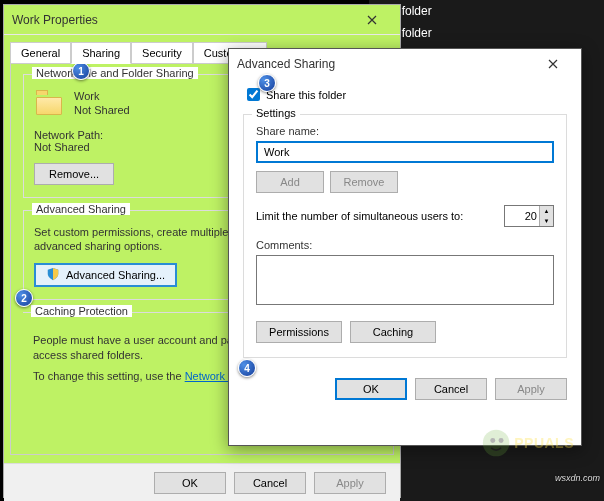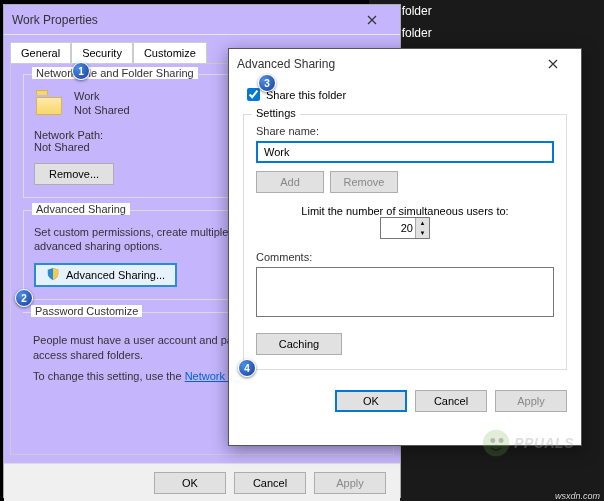--- a/index.html
+++ b/index.html
@@ -1,20 +1,20 @@
 <!DOCTYPE html>
 <html><head>
   <meta charset="utf-8">
   <style>
     * { box-sizing: border-box; font-family: "Segoe UI", Tahoma, sans-serif; }
     body { margin: 0; width: 604px; height: 501px; background: #000; position: relative; overflow: hidden; }
     .sidebar-dark { position: absolute; right: 0; top: 0; width: 235px; height: 501px; background: #1a1a1a; }
     .sidebar-item { color: #fff; font-size: 12px; padding: 4px 10px; }
 
-    .props-window { position: absolute; left: 3px; top: 4px; width: 398px; height: 494px; background: #c4b5fd; border: 1px solid #aaa; }
+    .props-window { position: absolute; left: 3px; top: 4px; width: 398px; height: 494px; background: #bef264; border: 1px solid #aaa; }
     .props-title-bar { height: 30px; display: flex; align-items: center; padding: 0 8px; border-bottom: 1px solid #e8e8e8; }
     .props-title { font-size: 12px; color: #333; flex: 1; }
     .title-close { width: 40px; height: 24px; display: flex; align-items: center; justify-content: center; color: #333; font-size: 14px; }
     .tabs { display: flex; padding: 6px 6px 0; }
     .tab { font-size: 11px; padding: 4px 10px; border: 1px solid #ccc; border-bottom: none; background: #fff; margin-right: 0px; position: relative; top: 1px; }
     .tab.active { background: #fff; border-bottom: 1px solid #fff; z-index: 2; }
     .tab.inactive { background: #fff; border-bottom: 1px solid #ccc; }
     .tab-body { border: 1px solid #ccc; margin: 0 6px 8px; padding: 10px 12px; height: 392px; }
     .group { border: 1px solid #dcdcdc; padding: 8px 10px 12px; margin-bottom: 12px; position: relative; }
     .group-label { position: absolute; top: -8px; left: 8px; background: #fff; font-size: 11px; padding: 0 4px; color: #333; }
@@ -39,56 +39,57 @@
     .adv-title-bar { height: 30px; display: flex; align-items: center; padding: 0 8px; }
     .adv-title { font-size: 12px; color: #333; flex: 1; }
     .check-row { display: flex; align-items: center; padding: 6px 14px; font-size: 11px; }
     .check-row input { margin-right: 6px; accent-color: #0078d4; }
     .settings-group { border: 1px solid #dcdcdc; margin: 4px 14px 10px; padding: 10px 12px 14px; position: relative; }
     .settings-group .grouplegend { position: absolute; top: -8px; left: 8px; background: #fff; font-size: 11px; padding: 0 4px; }
     .fld-label { font-size: 11px; color: #333; margin-bottom: 4px; }
     .share-input { width: 100%; height: 22px; border: 2px solid #0078d4; font-size: 11px; padding: 0 6px; outline: none; }
     .subbtn-row { display: flex; gap: 6px; margin: 8px 0 12px; }
     .subbtn { width: 68px; height: 22px; font-size: 11px; border: 1px solid #adadad; background: #e1e1e1; color: #888; display: inline-flex; align-items: center; justify-content: center; }
-    .limit-row { display: flex; align-items: center; justify-content: space-between; font-size: 11px; margin-bottom: 12px; flex-direction: column; }
+    .limit-row { display: flex; align-items: center; justify-content: space-between; font-size: 11px; margin-bottom: 12px; }
     .spinner { width: 50px; height: 22px; display: flex; border: 1px solid #777; }
     .spinner input { width: 34px; border: none; font-size: 11px; text-align: right; outline: none; }
     .spinner .arrows { width: 16px; display: flex; flex-direction: column; border-left: 1px solid #aaa; }
     .spinner .arrow { flex: 1; display: flex; align-items: center; justify-content: center; font-size: 6px; background: #e1e1e1; }
     .comments-box { width: 100%; height: 50px; border: 1px solid #777; resize: none; font-size: 11px; padding: 2px 4px; }
     .pc-row { display: flex; gap: 8px; margin-top: 12px; }
     .pc-btn { width: 86px; height: 22px; font-size: 11px; border: 1px solid #adadad; background: #e1e1e1; display: inline-flex; align-items: center; justify-content: center; }
     .adv-footer { display: flex; gap: 8px; padding: 10px 14px 12px; justify-content: flex-end; }
     .adv-footer .footer-btn.ok { border: 2px solid #0078d4; }
 
     .callout { position: absolute; width: 18px; height: 18px; border-radius: 50%; background: radial-gradient(circle at 30% 30%, #4d8fe6, #163d9a); border: 1.5px solid #fff; box-shadow: 0 1px 3px rgba(0,0,0,.5); color: #fff; font-size: 10px; font-weight: bold; display: flex; align-items: center; justify-content: center; }
-    .watermark { position: absolute; right: 4px; bottom: 0; color: #ddd; font-size: 9px; font-style: italic; text-shadow: 0 0 2px #000; margin-left: 28px; }
+    .watermark { position: absolute; right: 4px; bottom: 18px; color: #ddd; font-size: 9px; font-style: italic; text-shadow: 0 0 2px #000; margin-left: 28px; }
     .appuals-logo { position: absolute; right: 30px; bottom: 38px; width: 92px; height: 40px; opacity: 0.35; display: flex; align-items: center; }
     .appuals-logo svg { width: 34px; height: 34px; }
-    .appuals-logo span { color: #a3a3a3; font-size: 14px; font-weight: 600; margin-left: 4px; letter-spacing: .5px; font-style: italic; }
+    .appuals-logo span { color: #fde047; font-size: 14px; font-weight: 600; margin-left: 4px; letter-spacing: .5px; }
   </style>
 </head>
 <body>
 
 <div class="sidebar-dark">
   <div class="sidebar-item">File folder</div>
   <div class="sidebar-item">File folder</div>
 </div>
 
 <div class="props-window">
   <div class="props-title-bar">
     <span class="props-title">Work Properties</span>
     <div class="title-close">
       <svg width="10" height="10">
           <path d="M1 1 L9 9 M9 1 L1 9" stroke="#333" stroke-width="1.2"></path>
         </svg>
     </div>
   </div>
   <div class="tabs">
     <div class="tab inactive">General</div>
+    <div class="tab active">Sharing</div>
     <div class="tab inactive">Security</div>
     <div class="tab inactive">Customize</div>
   </div>
   <div class="tab-body">
     <div class="group">
       <span class="group-label">Network File and Folder Sharing</span>
       <div class="folder-row">
         <div class="folder-icon">
           <div class="folder-tab"></div>
             <div class="folder-body"></div>
@@ -111,21 +112,21 @@
           <svg viewBox="0 0 16 16">
               <path d="M8 1 L14 3 V8 C14 12 8 15 8 15 C8 15 2 12 2 8 V3 Z" fill="#2a8dd4"></path>
               <path d="M8 1 L14 3 V8 C14 12 8 15 8 15 V1 Z" fill="#f7c948"></path>
             </svg>
         </span>
         <span>Advanced Sharing...</span>
       </button>
     </div>
 
     <div class="group" style="border-bottom:none;border-left:none;border-right:none;padding-top:14px">
-      <span class="group-label">Password Customize</span>
+      <span class="group-label">Caching Protection</span>
       <div class="pp-text">People must have a user account and password for this computer to access shared folders.</div>
       <div class="pp-text">
         <span>To change this setting, use the </span><span class="link">Network and Sharing Center</span>
       </div>
     </div>
   </div>
   <div class="footer-btns">
     <button class="footer-btn">OK</button>
     <button class="footer-btn">Cancel</button>
     <button class="footer-btn disabled">Apply</button>
@@ -159,20 +160,21 @@
         <input value="20" style="">
         <div class="arrows">
           <div class="arrow">▲</div>
           <div class="arrow">▼</div>
         </div>
       </div>
     </div>
     <div class="fld-label">Comments:</div>
     <textarea class="comments-box" style=""></textarea>
     <div class="pc-row">
+      <button class="pc-btn">Permissions</button>
       <button class="pc-btn">Caching</button>
     </div>
   </div>
   <div class="adv-footer">
     <button class="footer-btn ok">OK</button>
     <button class="footer-btn">Cancel</button>
     <button class="footer-btn disabled">Apply</button>
   </div>
 </div>
 

